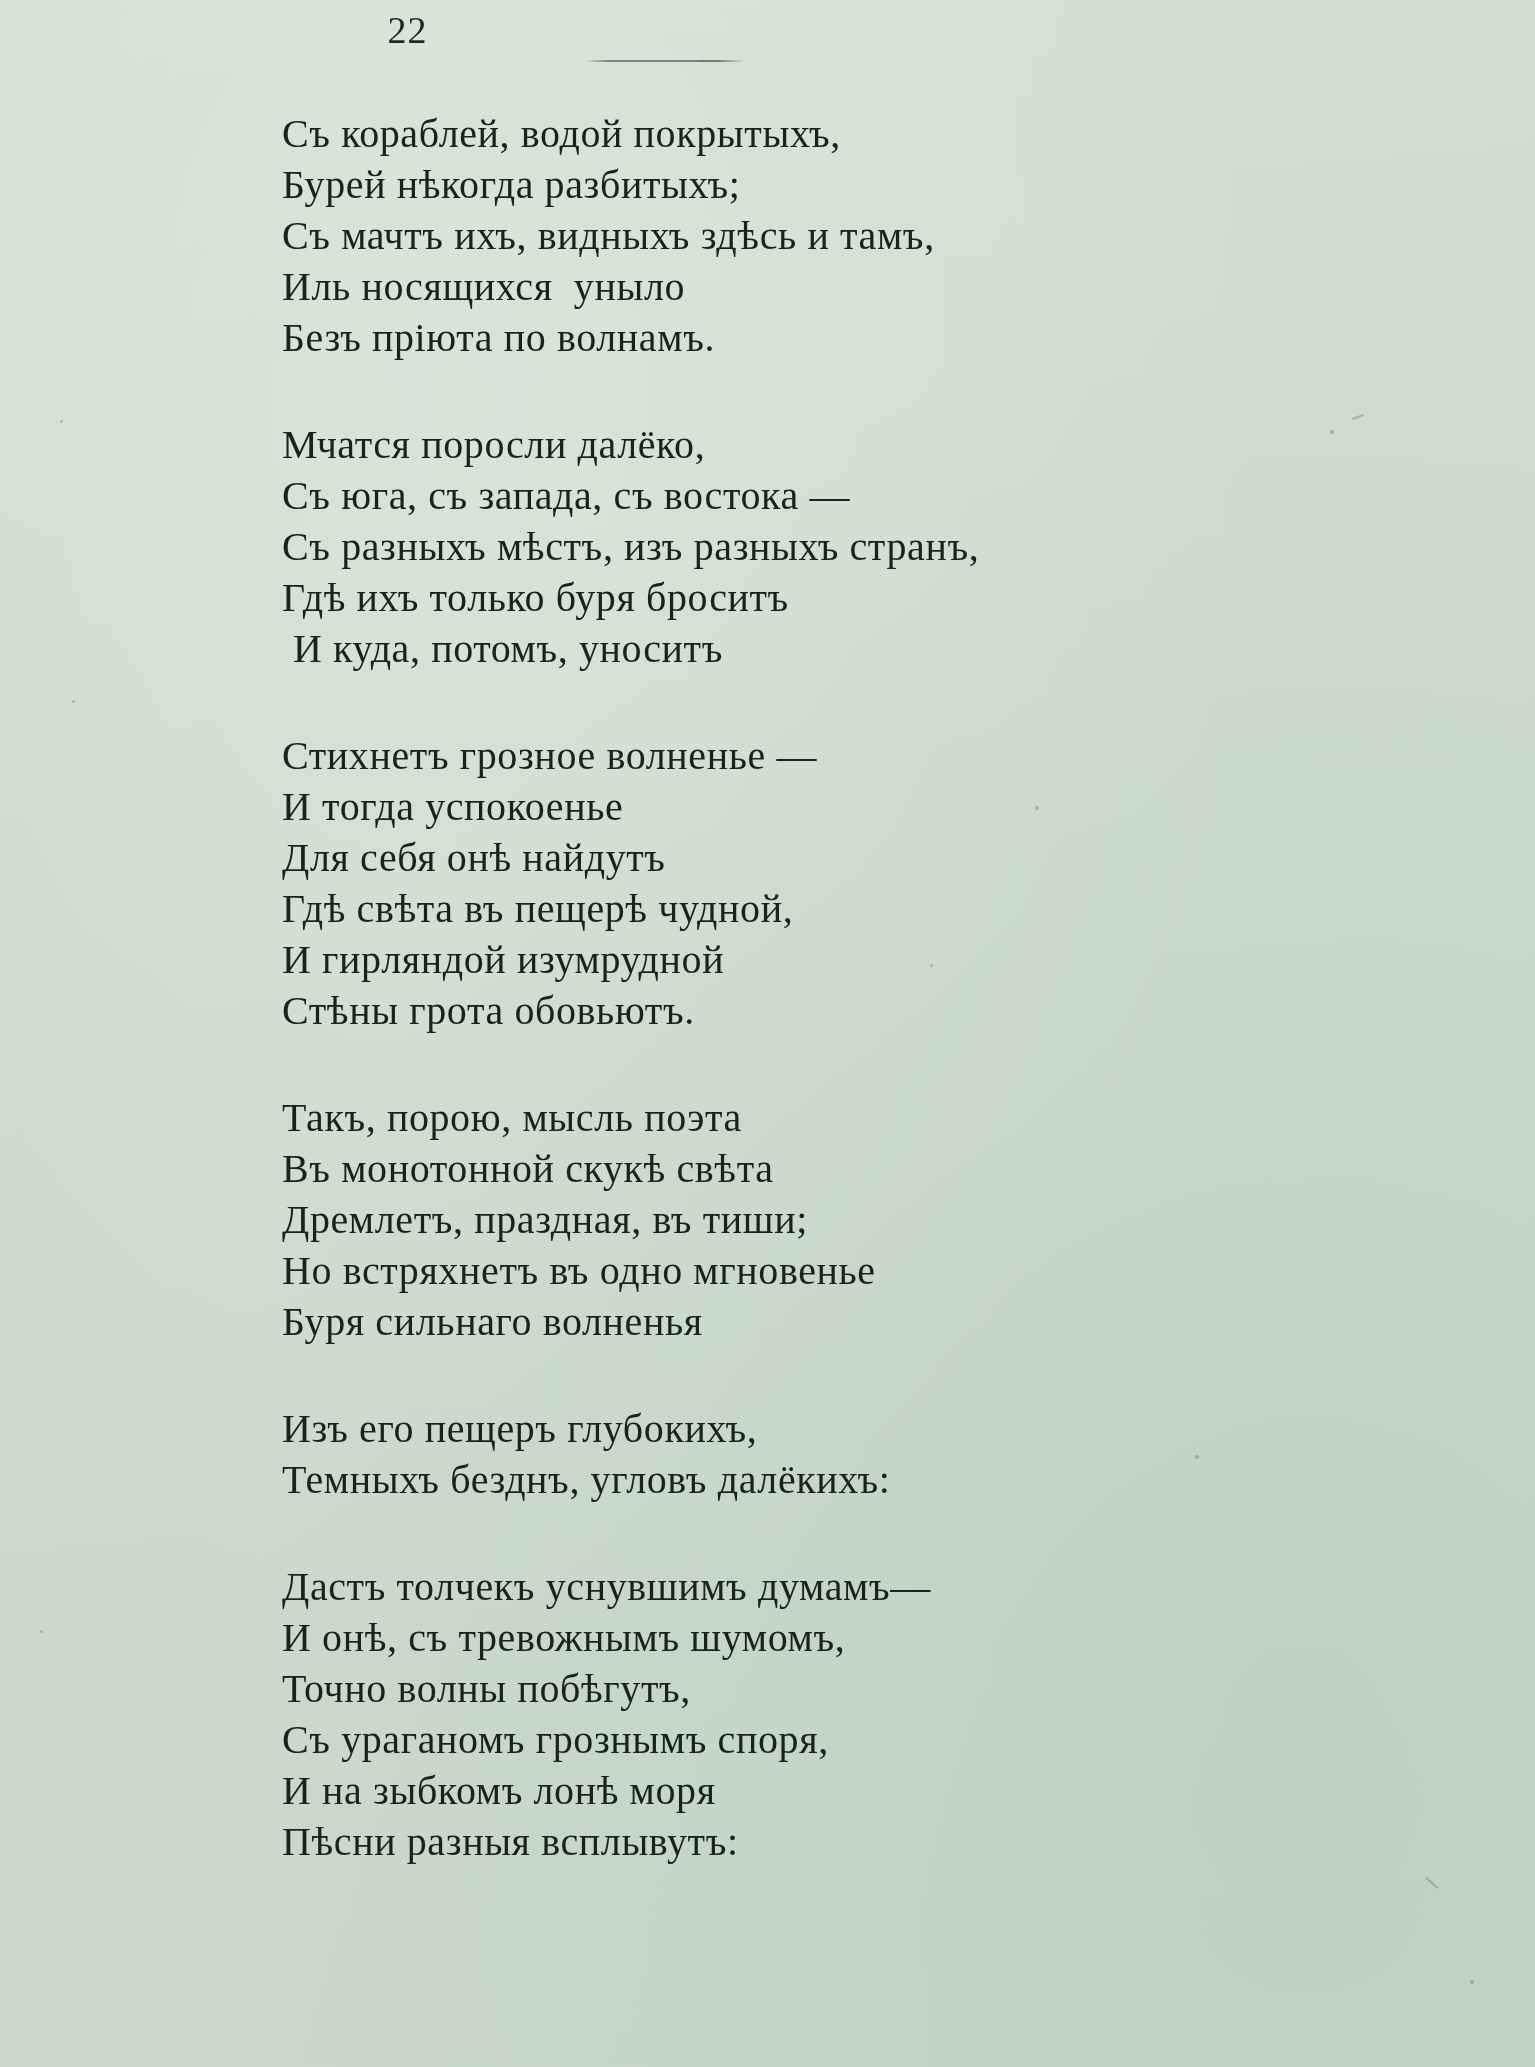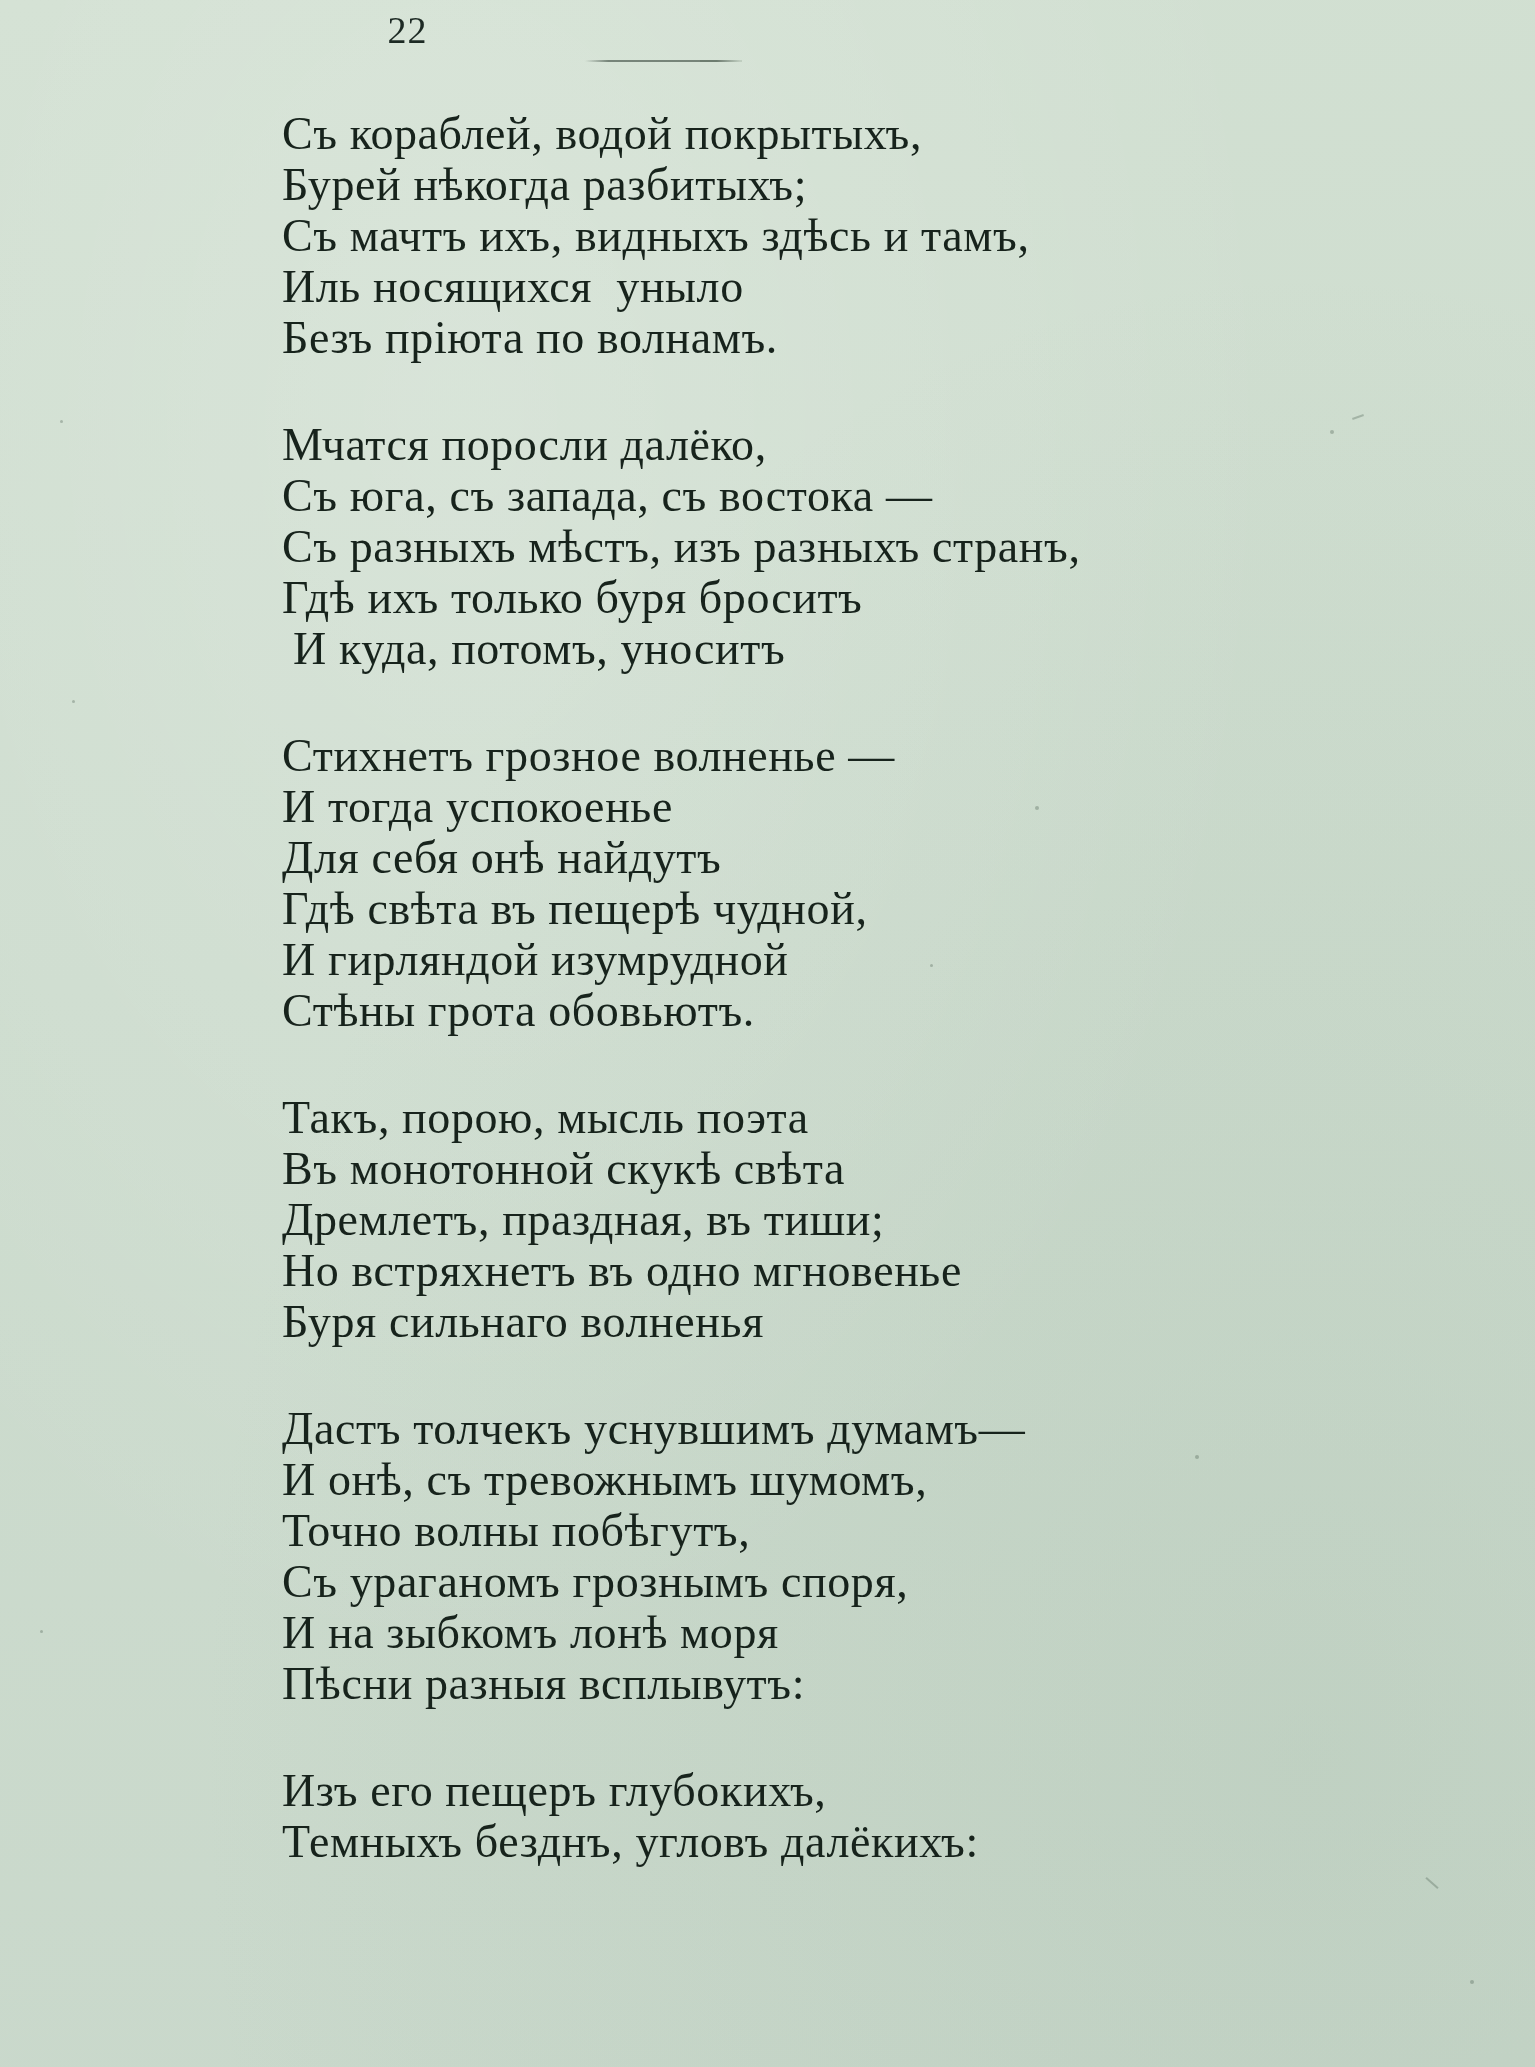--- a/index.html
+++ b/index.html
@@ -49,21 +49,21 @@
   .poem {
     position: absolute;
     top: 108px;
     left: 282px;
     width: 1050px;
   }
   .stanza {
     margin: 0 0 56px 0;
   }
   .line {
-    font-size: 46px;
+    font-size: 40px;
     line-height: 51px;
     color: #17231c;
     white-space: pre;
     letter-spacing: 0.6px;
     font-family: "Liberation Serif", serif;
   }
   .line.indent {
     padding-left: 11px;
   }
   
@@ -116,31 +116,31 @@
 
     <div class="stanza">
       <div class="line">Такъ, порою, мысль поэта</div>
       <div class="line">Въ монотонной скукѣ свѣта</div>
       <div class="line">Дремлетъ, праздная, въ тиши;</div>
       <div class="line">Но встряхнетъ въ одно мгновенье</div>
       <div class="line">Буря сильнаго волненья</div>
     </div>
 
     <div class="stanza">
+      <div class="line">Изъ его пещеръ глубокихъ,</div>
+      <div class="line">Темныхъ безднъ, угловъ далёкихъ:</div>
+    </div>
+
+    <div class="stanza">
       <div class="line">Дастъ толчекъ уснувшимъ думамъ—</div>
       <div class="line">И онѣ, съ тревожнымъ шумомъ,</div>
       <div class="line">Точно волны побѣгутъ,</div>
       <div class="line">Съ ураганомъ грознымъ споря,</div>
       <div class="line">И на зыбкомъ лонѣ моря</div>
       <div class="line">Пѣсни разныя всплывутъ:</div>
-    </div>
-
-    <div class="stanza">
-      <div class="line">Изъ его пещеръ глубокихъ,</div>
-      <div class="line">Темныхъ безднъ, угловъ далёкихъ:</div>
     </div>
 
   </div>
 
   <span class="speck" style="left:60px;  top:420px;  width:3px;  height:3px;"></span>
   <span class="speck" style="left:1330px; top:430px;  width:4px;  height:4px;"></span>
   <span class="speck" style="left:1035px; top:806px;  width:4px;  height:4px;"></span>
   <span class="speck" style="left:930px;  top:964px;  width:3px;  height:3px;"></span>
   <span class="speck" style="left:72px;   top:700px;  width:3px;  height:3px;"></span>
   <span class="speck" style="left:1195px; top:1455px; width:4px;  height:4px;"></span>

